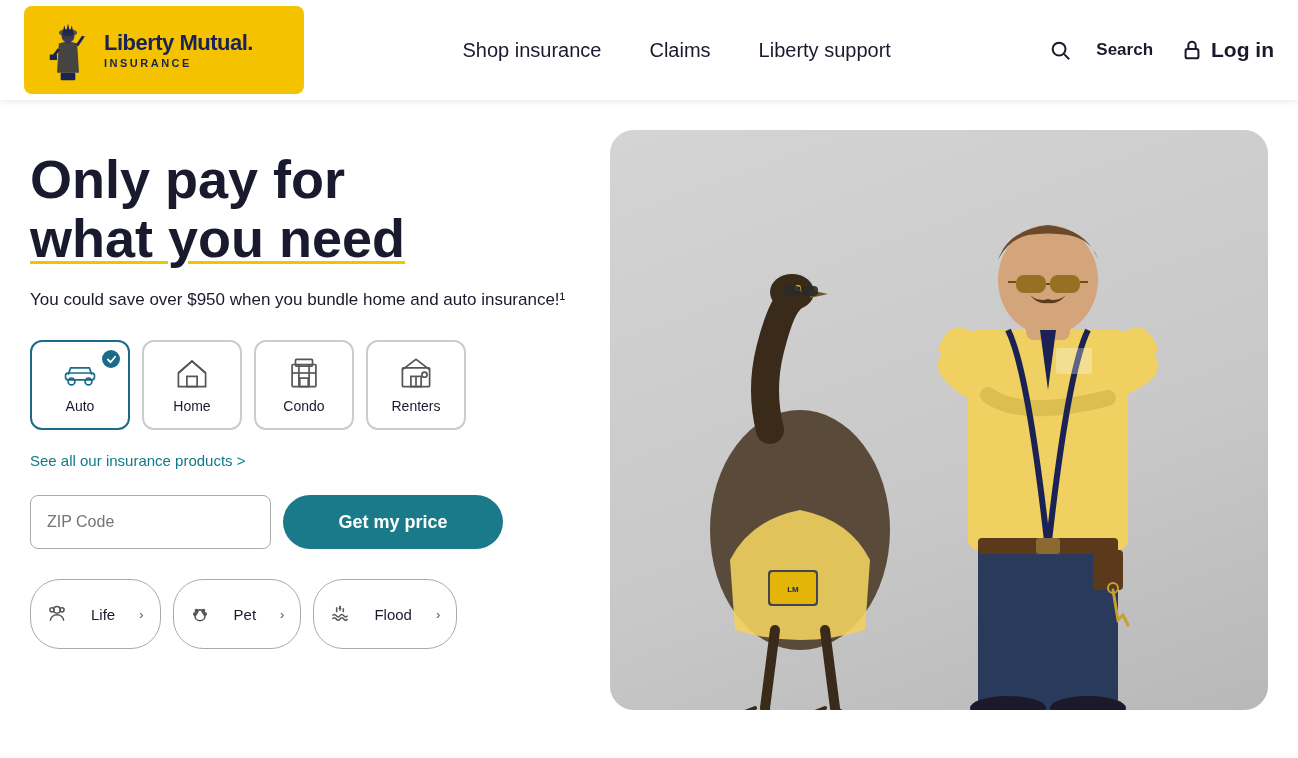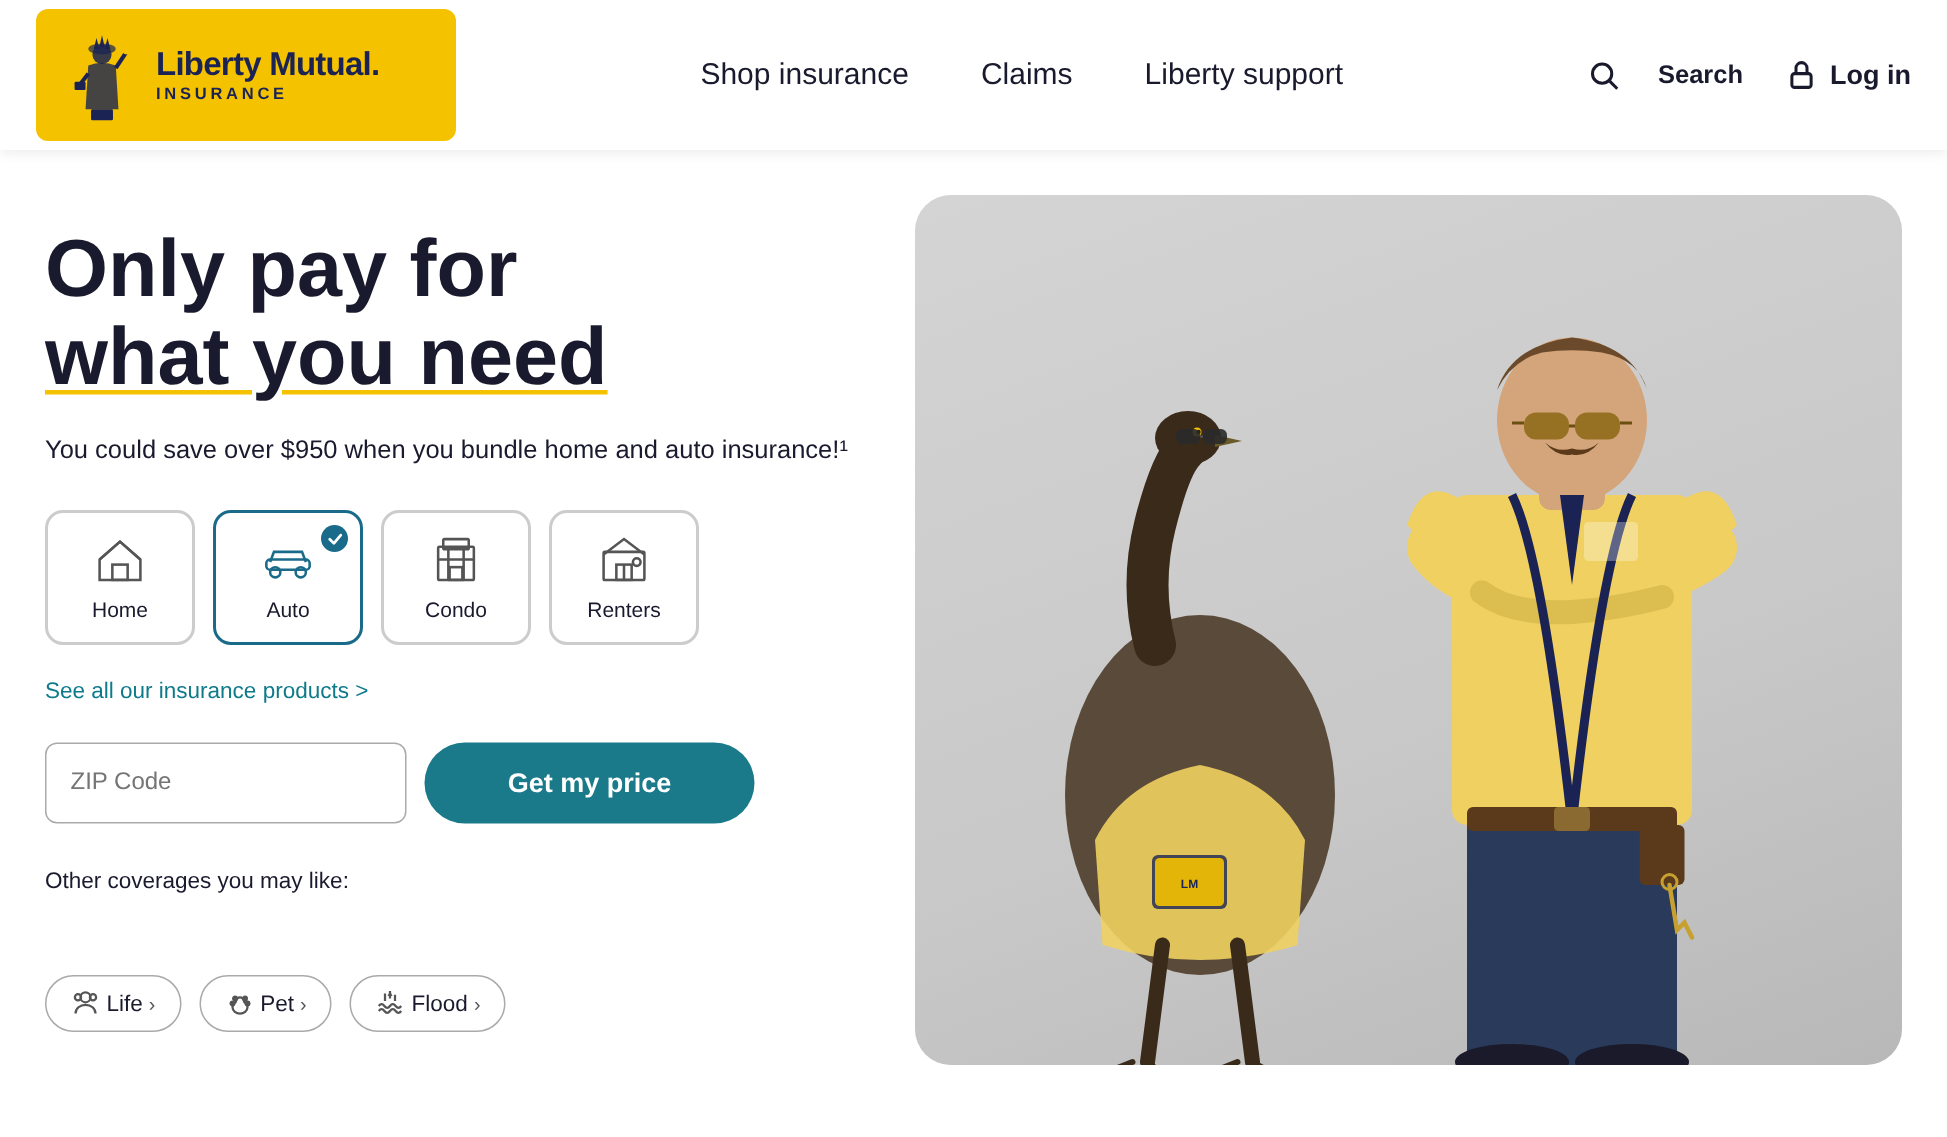--- a/index.html
+++ b/index.html
@@ -75,21 +75,21 @@
       font-weight: 700;
       color: #1a1a2e;
       cursor: pointer;
       background: none;
       border: none;
     }
     .login-btn {
       display: flex;
       align-items: center;
       gap: 8px;
-      font-size: 18px;
+      font-size: 21px;
       font-weight: 700;
       color: #1a1a2e;
       cursor: pointer;
       background: none;
       border: none;
     }
     .search-icon-svg, .lock-icon-svg {
       width: 22px;
       height: 22px;
     }
@@ -213,30 +213,29 @@
       color: #1a1a2e;
       margin-bottom: 14px;
     }
     .coverage-chips {
       display: flex;
       gap: 12px;
     }
     .chip {
       display: flex;
       align-items: center;
-      gap: 4px;
-      padding: 8px 16px;
+      gap: 24px;
+      padding: 24px 16px;
       border: 1.5px solid #aaa;
       border-radius: 30px;
       font-size: 15px;
       color: #1a1a2e;
       cursor: pointer;
       background: #fff;
       transition: border-color 0.2s;
-      margin-top: 40px;
     }
     .chip-arrow {
       font-size: 13px;
       color: #555;
     }
 
     
     .right-panel {
       flex: 1;
       display: flex;
@@ -334,51 +333,51 @@
   <section class="left-panel">
     <h1 class="headline">
       <span>Only pay for</span><br>
       <span class="headline-underline">what you need</span>
     </h1>
     <p class="subtext">You could save over $950 when you bundle home and auto insurance!¹</p>
 
     
     <div class="insurance-tabs">
 
-      <button class="tab-btn">
-        <div class="tab-icon">
-          <svg width="34" height="32" viewBox="0 0 40 36" fill="none" stroke="#555" stroke-width="2">
-            <polygon points="20,4 36,18 36,34 4,34 4,18"></polygon>
-            <rect x="14" y="22" width="12" height="12" stroke="#555"></rect>
-            <polyline points="4,18 20,4 36,18" stroke="#555" stroke-linejoin="round"></polyline>
-          </svg>
-        </div>
-        <span>Home</span>
-      </button>
-
       <button class="tab-btn active">
         <div class="check-badge">
           <svg width="11" height="11" viewBox="0 0 12 12" fill="none">
               <polyline points="2,6 5,9 10,3" stroke="white" stroke-width="2" stroke-linecap="round" stroke-linejoin="round"></polyline>
             </svg>
         </div>
         <div class="tab-icon">
           <svg width="34" height="28" viewBox="0 0 40 28" fill="none" stroke="#1a6b8a" stroke-width="2">
             <path d="M6 16 L9 8 L31 8 L34 16"></path>
             <rect x="3" y="14" width="34" height="8" rx="3" stroke="#1a6b8a"></rect>
             <circle cx="10" cy="24" r="4" stroke="#1a6b8a"></circle>
             <circle cx="30" cy="24" r="4" stroke="#1a6b8a"></circle>
           </svg>
         </div>
         <span>Auto</span>
       </button>
 
       <button class="tab-btn">
         <div class="tab-icon">
           <svg width="34" height="32" viewBox="0 0 40 36" fill="none" stroke="#555" stroke-width="2">
+            <polygon points="20,4 36,18 36,34 4,34 4,18"></polygon>
+            <rect x="14" y="22" width="12" height="12" stroke="#555"></rect>
+            <polyline points="4,18 20,4 36,18" stroke="#555" stroke-linejoin="round"></polyline>
+          </svg>
+        </div>
+        <span>Home</span>
+      </button>
+
+      <button class="tab-btn">
+        <div class="tab-icon">
+          <svg width="34" height="32" viewBox="0 0 40 36" fill="none" stroke="#555" stroke-width="2">
             <rect x="6" y="8" width="28" height="26" rx="1"></rect>
             <line x1="14" y1="8" x2="14" y2="34"></line>
             <line x1="26" y1="8" x2="26" y2="34"></line>
             <rect x="10" y="2" width="20" height="8" rx="1"></rect>
             <line x1="6" y1="18" x2="34" y2="18"></line>
             <rect x="15" y="24" width="10" height="10"></rect>
           </svg>
         </div>
         <span>Condo</span>
       </button>
@@ -397,21 +396,20 @@
       </button>
     </div>
 
     <a class="see-all-link">See all our insurance products &gt;</a>
 
     <div class="zip-row">
       <input class="zip-input" type="text" placeholder="ZIP Code" style="">
       <button class="get-price-btn">Get my price</button>
     </div>
 
-    <p class="other-coverages-label">Other coverages you may like:</p>
 
     <div class="coverage-chips">
 
       <button class="chip">
         <svg width="20" height="20" viewBox="0 0 24 24" fill="none" stroke="#555" stroke-width="1.8">
           <circle cx="12" cy="7" r="4"></circle>
           <path d="M4 20c0-4 3.6-7 8-7s8 3 8 7"></path>
           <circle cx="18" cy="7" r="2.5"></circle>
           <circle cx="6" cy="7" r="2.5"></circle>
         </svg>

